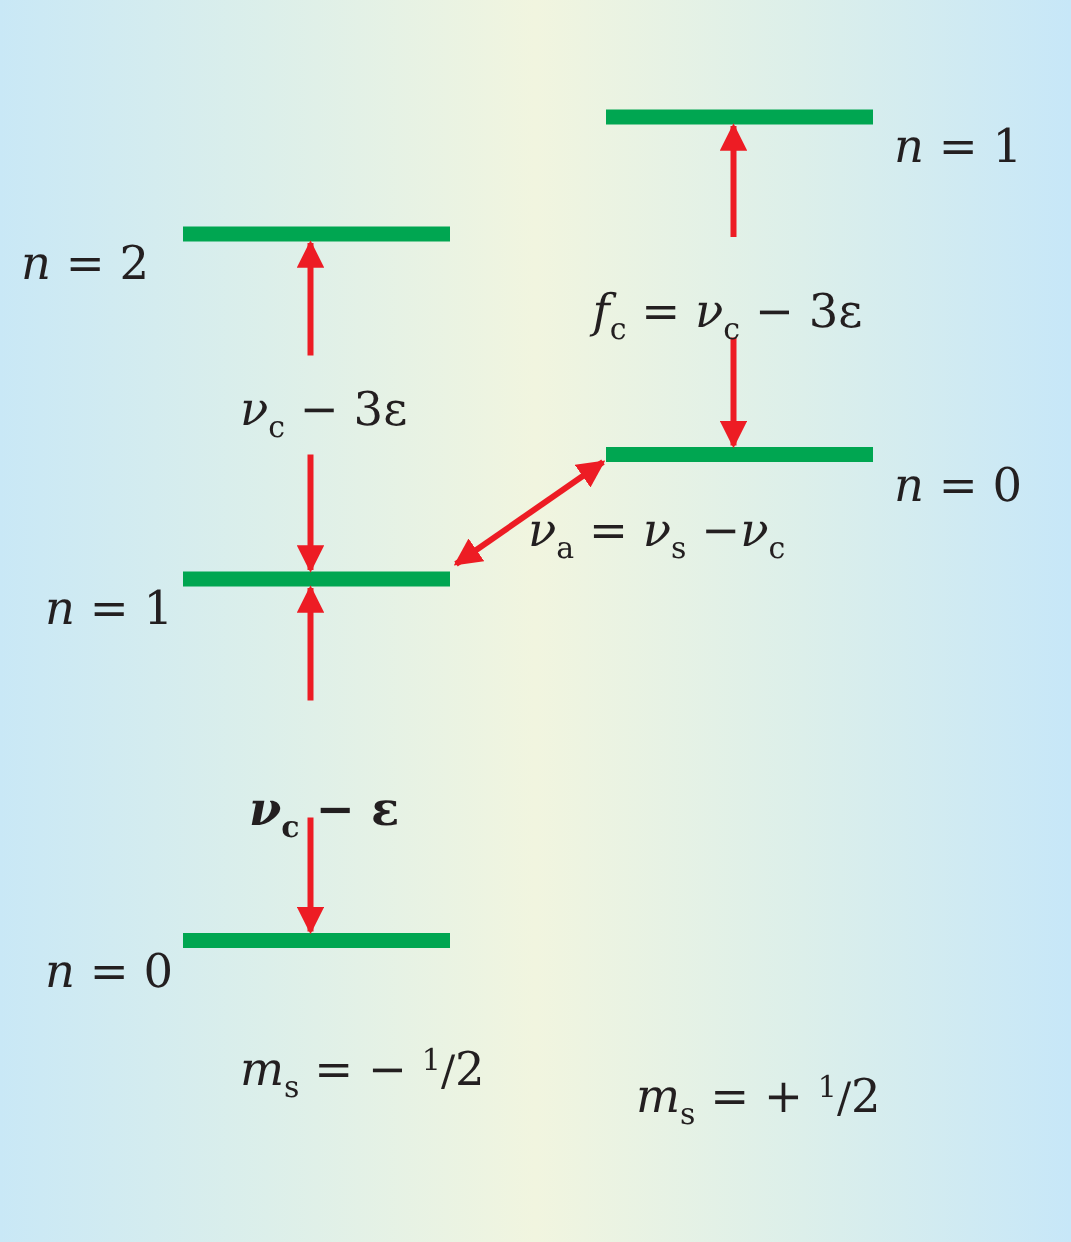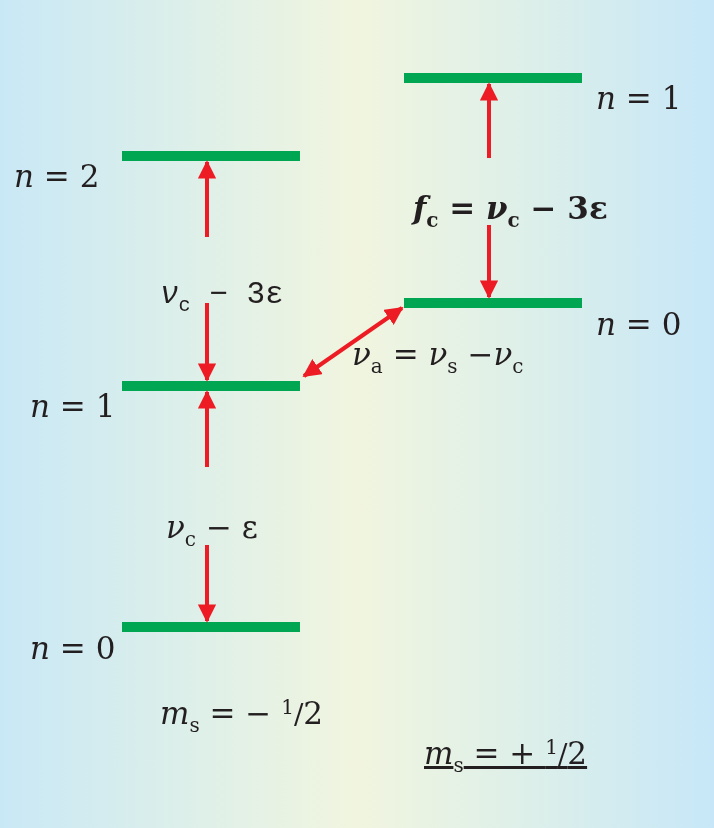--- a/index.html
+++ b/index.html
@@ -57,31 +57,31 @@
   <span class="it">n</span><span> = 0</span>
 </div>
 
 <div class="lbl" style="left:596px; top:62px;">
   <span class="it">n</span><span> = 1</span>
 </div>
 <div class="lbl" style="left:596px; top:288px;">
   <span class="it">n</span><span> = 0</span>
 </div>
 
-<div class="lbl" style="left:160px; top:258px;font-family:Liberation Mono, monospace;">
+<div class="lbl" style="left:160px; top:237px;">
   <span class="it">ν</span><span class="sub">c</span><span> − 3ε</span>
 </div>
-<div class="lbl" style="left:166px; top:491px;">
+<div class="lbl" style="left:166px; top:504px;font-weight:bold;">
   <span class="it">ν</span><span class="sub">c</span><span> − ε</span>
 </div>
-<div class="lbl" style="left:413px; top:172px;font-weight:bold;">
+<div class="lbl" style="left:395px; top:172px;">
   <span class="it">f</span><span class="sub">c</span><span> = </span><span class="it">ν</span><span class="sub">c</span><span> − 3ε</span>
 </div>
 <div class="lbl" style="left:352px; top:318px;">
   <span class="it">ν</span><span class="sub">a</span><span> = </span><span class="it">ν</span><span class="sub">s</span><span> −</span><span class="it">ν</span><span class="sub">c</span>
 </div>
 
 <div class="lbl" style="left:160px; top:677px;">
   <span class="it">m</span><span class="sub">s</span><span> = − </span><span class="sup">1</span><span class="frac-sl">/</span><span>2</span>
 </div>
-<div class="lbl" style="left:424px; top:717px;text-decoration:underline;">
+<div class="lbl" style="left:424px; top:695px;">
   <span class="it">m</span><span class="sub">s</span><span> = + </span><span class="sup">1</span><span class="frac-sl">/</span><span>2</span>
 </div>
 
 </body></html>

